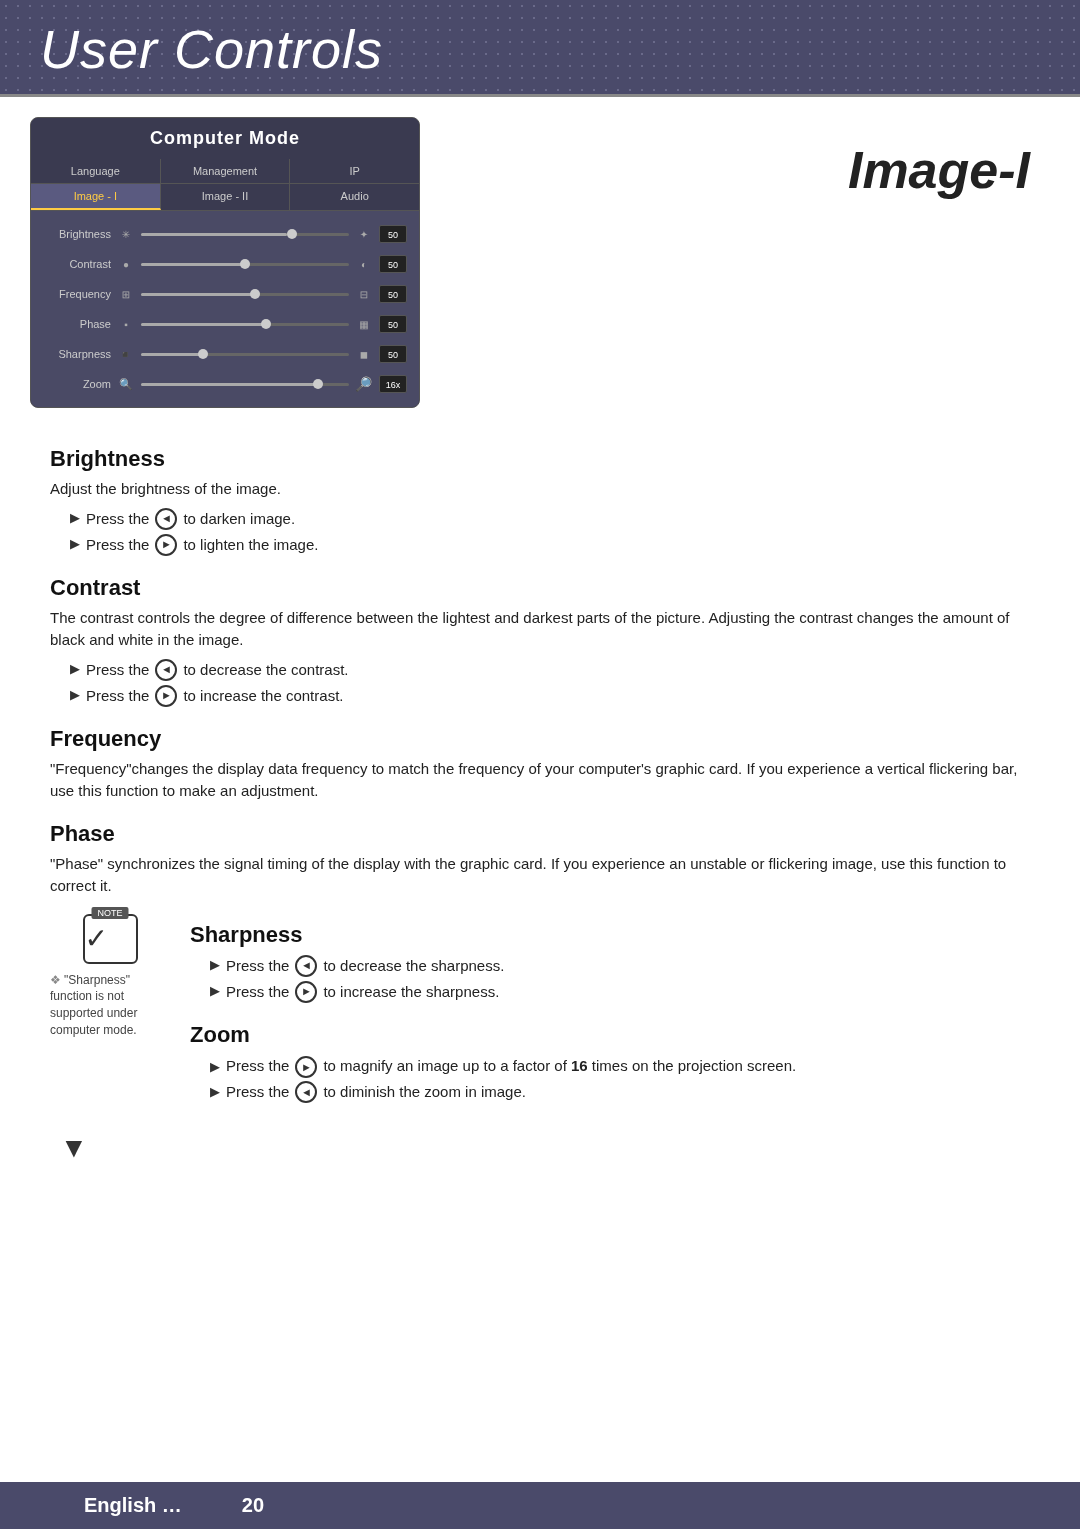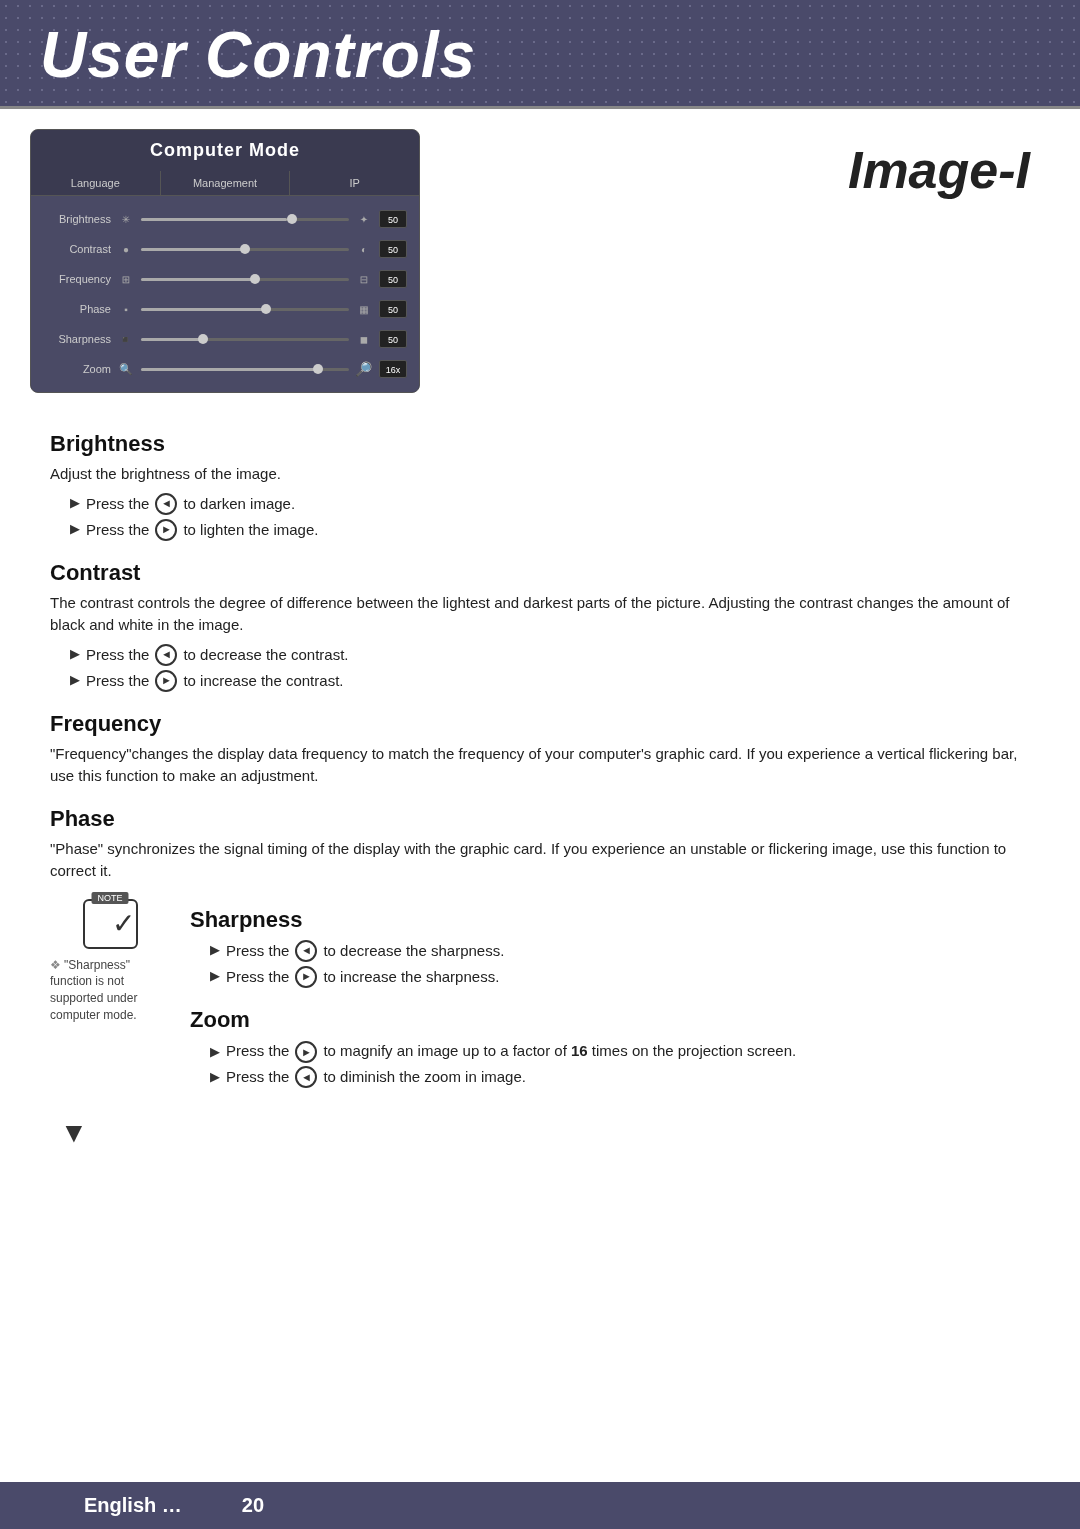--- a/index.html
+++ b/index.html
@@ -16,23 +16,23 @@
     
     .page-header {
       background: #4a4a6a;
       background-image: radial-gradient(circle, #6a6a8a 1px, transparent 1px);
       background-size: 12px 12px;
       padding: 18px 40px 14px 40px;
       border-bottom: 3px solid #888;
     }
 
     .page-title {
-      font-size: 64px;
+      font-size: 54px;
       font-style: italic;
-      font-weight: bold;
+      font-weight: normal;
       color: #fff;
       letter-spacing: 1px;
     }
 
     
     .main-content {
       display: flex;
       padding: 0;
       position: relative;
     }
@@ -155,21 +155,21 @@
       border-radius: 2px;
       flex-shrink: 0;
     }
 
     
     .right-title {
       flex: 1;
       display: flex;
       align-items: flex-start;
       justify-content: flex-end;
-      padding: 32px 50px 0 20px;
+      padding: 44px 50px 0 20px;
     }
 
     .section-title {
       font-size: 52px;
       font-style: italic;
       font-weight: bold;
       color: #222;
       line-height: 1.15;
       text-align: right;
     }
@@ -230,21 +230,21 @@
       flex-shrink: 0;
     }
 
     .note-icon-box {
       width: 55px;
       height: 50px;
       border: 2px solid #333;
       border-radius: 6px;
       display: flex;
       align-items: center;
-      justify-content: flex-end;
+      justify-content: flex-start;
       position: relative;
       background: #fff;
     }
 
     .note-checkmark {
       font-size: 28px;
       color: #333;
     }
 
     
@@ -284,20 +284,25 @@
 <div class="main-content">
 
   <div class="left-panel">
     <div class="ui-mockup">
       <div class="ui-mockup-header">Computer Mode</div>
 
       <div class="ui-tabs">
         <div class="ui-tab">Language</div>
         <div class="ui-tab">Management</div>
         <div class="ui-tab">IP</div>
+      </div>
+      <div class="ui-tabs">
+        <div class="ui-tab active">Image - I</div>
+        <div class="ui-tab">Image - II</div>
+        <div class="ui-tab">Audio</div>
       </div>
 
       <div class="ui-controls-area">
 
         <div class="ui-slider-row">
           <div class="ui-label">Brightness</div>
           <div class="ui-icon">✳</div>
           <div class="ui-slider-track">
             <div class="ui-slider-fill" style="width:70%"></div>
             <div class="ui-slider-thumb" style="right:-5px; left:70%;"></div>

